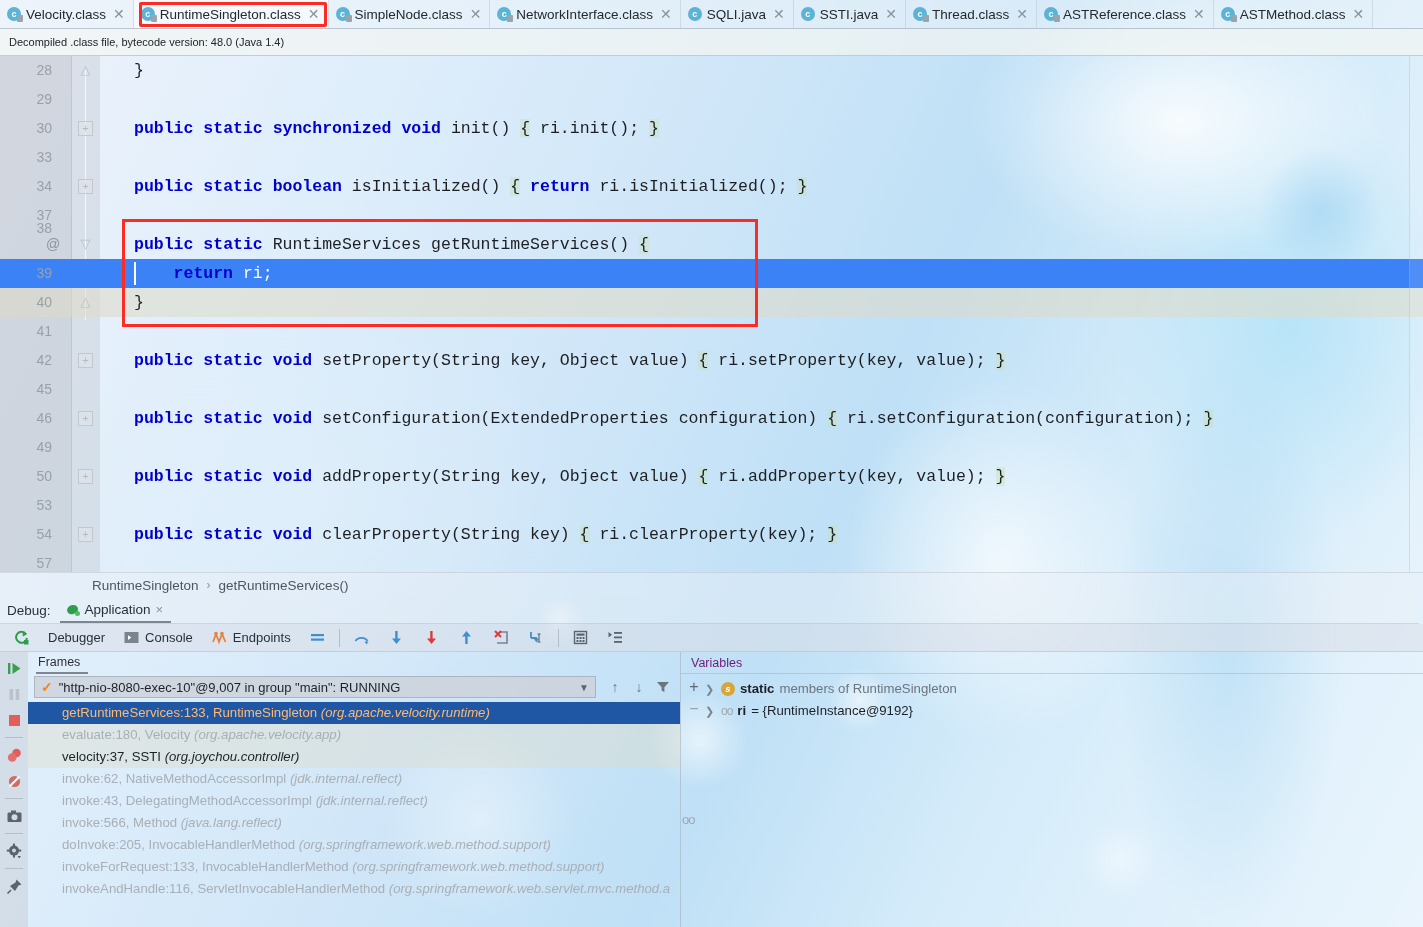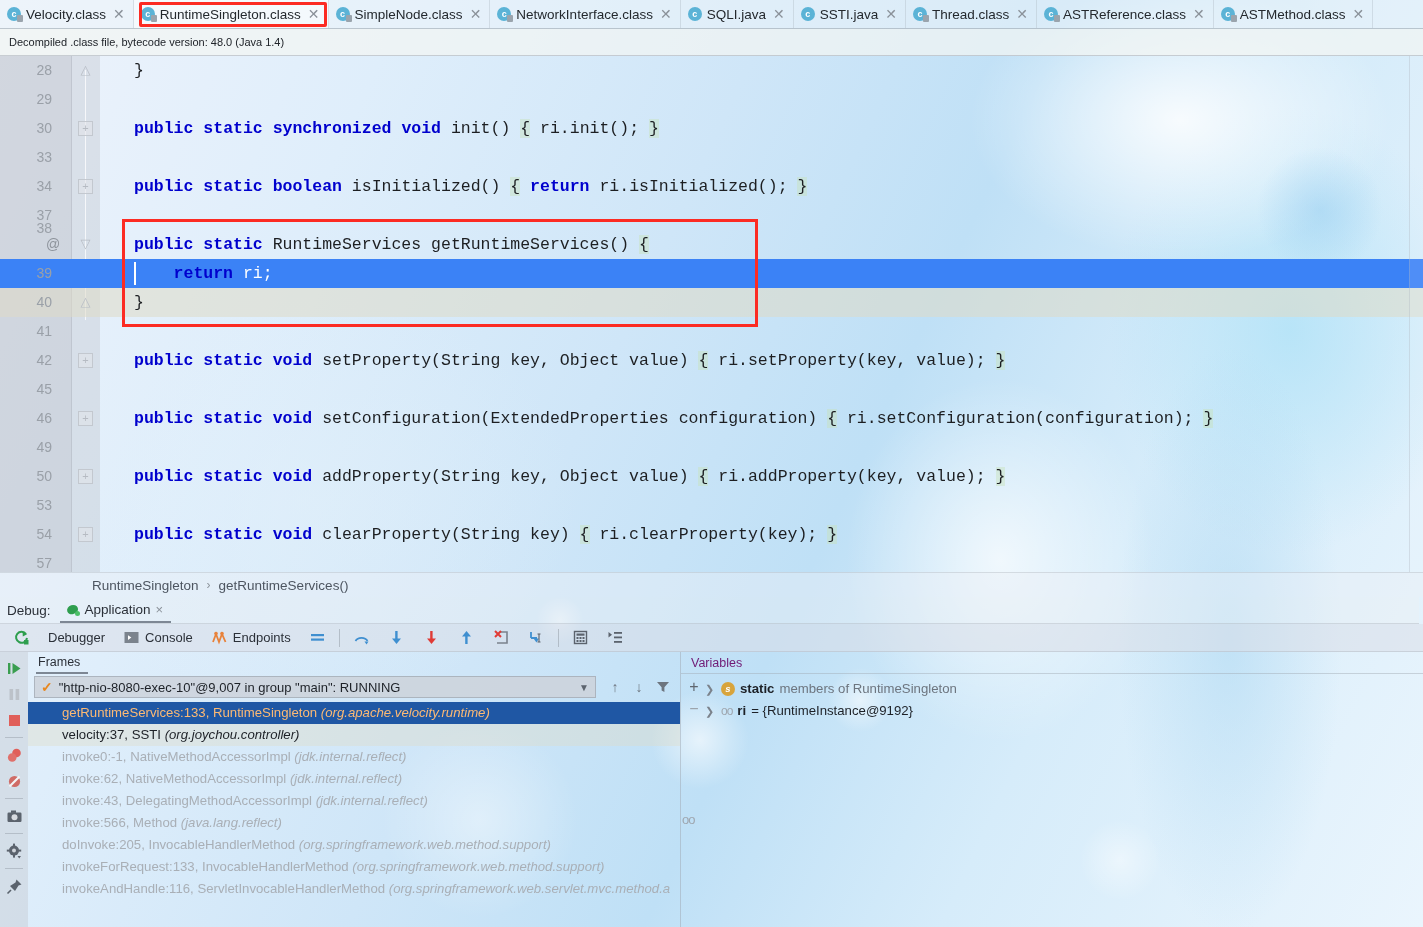--- a/index.html
+++ b/index.html
@@ -602,27 +602,27 @@
       <svg width="14" height="14" viewBox="0 0 14 14">
         <path d="M1 2 L13 2 L8.4 7.2 L8.4 12 L5.6 10.4 L5.6 7.2 Z" fill="#6d757f"></path>
       </svg>
     </span>
 
     <div id="frames-list">
       <div class="frame-row selected">
         <span>getRuntimeServices:133, RuntimeSingleton</span>
         <span class="pkg">(org.apache.velocity.runtime)</span>
       </div>
+      <div class="frame-row dim alt">
+        <span>evaluate:180, Velocity</span>
+        <span class="pkg">(org.apache.velocity.app)</span>
+      </div>
       <div class="frame-row alt">
         <span>velocity:37, SSTI</span>
         <span class="pkg">(org.joychou.controller)</span>
-      </div>
-      <div class="frame-row dim">
-        <span>invoke0:-1, NativeMethodAccessorImpl</span>
-        <span class="pkg">(jdk.internal.reflect)</span>
       </div>
       <div class="frame-row dim">
         <span>invoke:62, NativeMethodAccessorImpl</span>
         <span class="pkg">(jdk.internal.reflect)</span>
       </div>
       <div class="frame-row dim">
         <span>invoke:43, DelegatingMethodAccessorImpl</span>
         <span class="pkg">(jdk.internal.reflect)</span>
       </div>
       <div class="frame-row dim">

